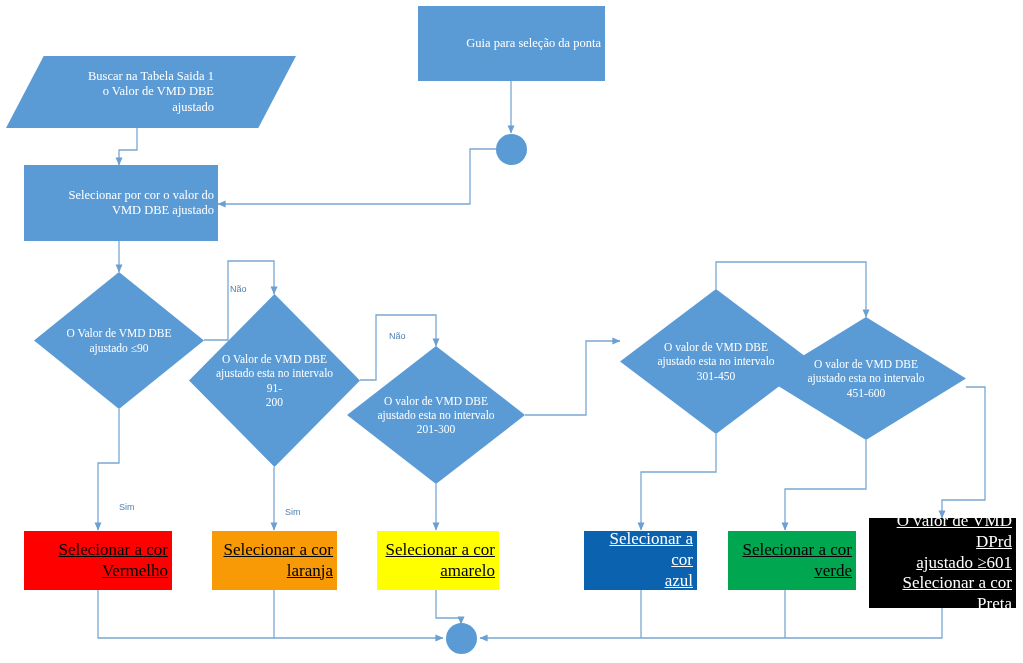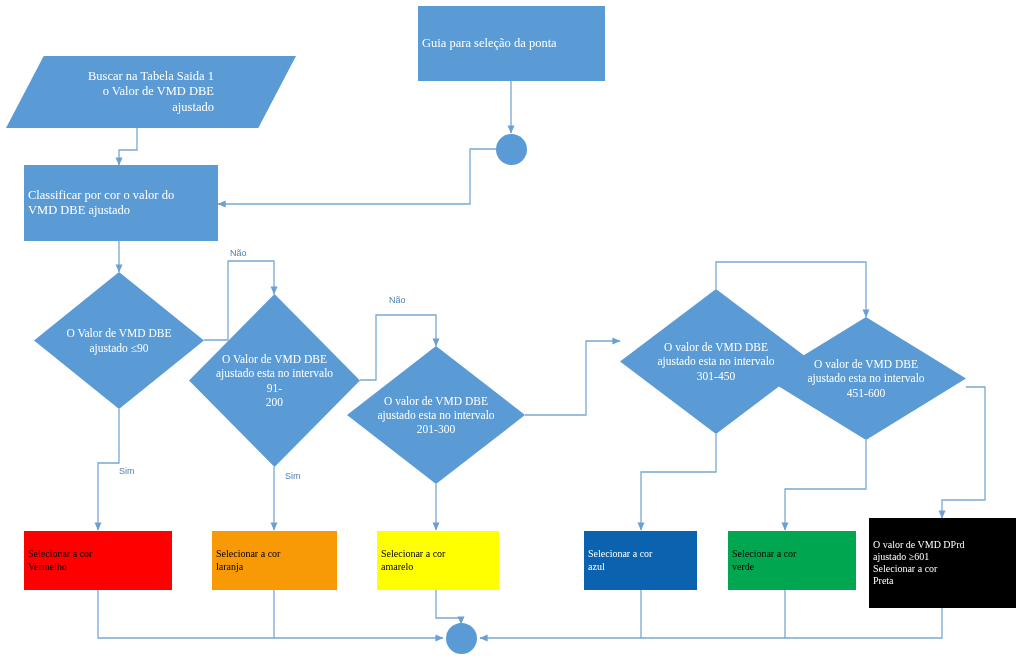--- a/index.html
+++ b/index.html
@@ -25,21 +25,21 @@
     width: 1023px;
     height: 663px;
     pointer-events: none;
   }
   .node {
     position: absolute;
     box-sizing: border-box;
     display: flex;
     align-items: center;
     justify-content: center;
-    text-align: left;
+    text-align: right;
   }
   .node .txt {
     display: block;
     width: 100%;
     padding: 0 4px;
     line-height: 1.22;
     white-space: pre-line;
   }
   
   .rect {
@@ -106,29 +106,31 @@
     white-space: pre-line;
   }
   
   .circle {
     position: absolute;
     border-radius: 50%;
     background: #5B9BD5;
   }
   
   .result {
-    font-size: 10px;
+    font-size: 17px;
     line-height: 1.25;
+    text-decoration: underline;
   }
   .edge-label {
     position: absolute;
     font-family: "Liberation Sans", sans-serif;
     font-size: 9px;
     color: #4E82B4;
     white-space: nowrap;
+    margin-top: 36px;
   }
 </style>
 </head>
 <body>
 
 <div id="canvas">
 
   <svg id="wires" viewBox="0 0 1023 663" xmlns="http://www.w3.org/2000/svg">
     <defs>
       <marker id="ah" markerWidth="9" markerHeight="9" refX="7.6" refY="4.5" orient="auto" markerUnits="userSpaceOnUse">
@@ -184,21 +186,21 @@
   <div class="circle" style="left:496px; top:134px; width:31px; height:31px;"></div>
 
   <div class="para-wrap" style="left:6px; top:56px; width:290px; height:72px;">
     <div class="para-shape"></div>
     <div class="para-label">Buscar na Tabela Saida 1
 o Valor de VMD DBE
 ajustado</div>
   </div>
 
   <div class="node rect" style="left:24px; top:165px; width:194px; height:76px;">
-    <span class="txt">Classificar por cor o valor do
+    <span class="txt">Selecionar por cor o valor do
 VMD DBE ajustado</span>
   </div>
 
   <div class="diamond-wrap" style="left:34px; top:272px; width:170px; height:137px;">
     <div class="diamond-shape"></div>
     <div class="diamond-label">O Valor de VMD DBE
 ajustado ≤90</div>
   </div>
 
   <div class="diamond-wrap" style="left:189px; top:294px; width:171px; height:173px;">

